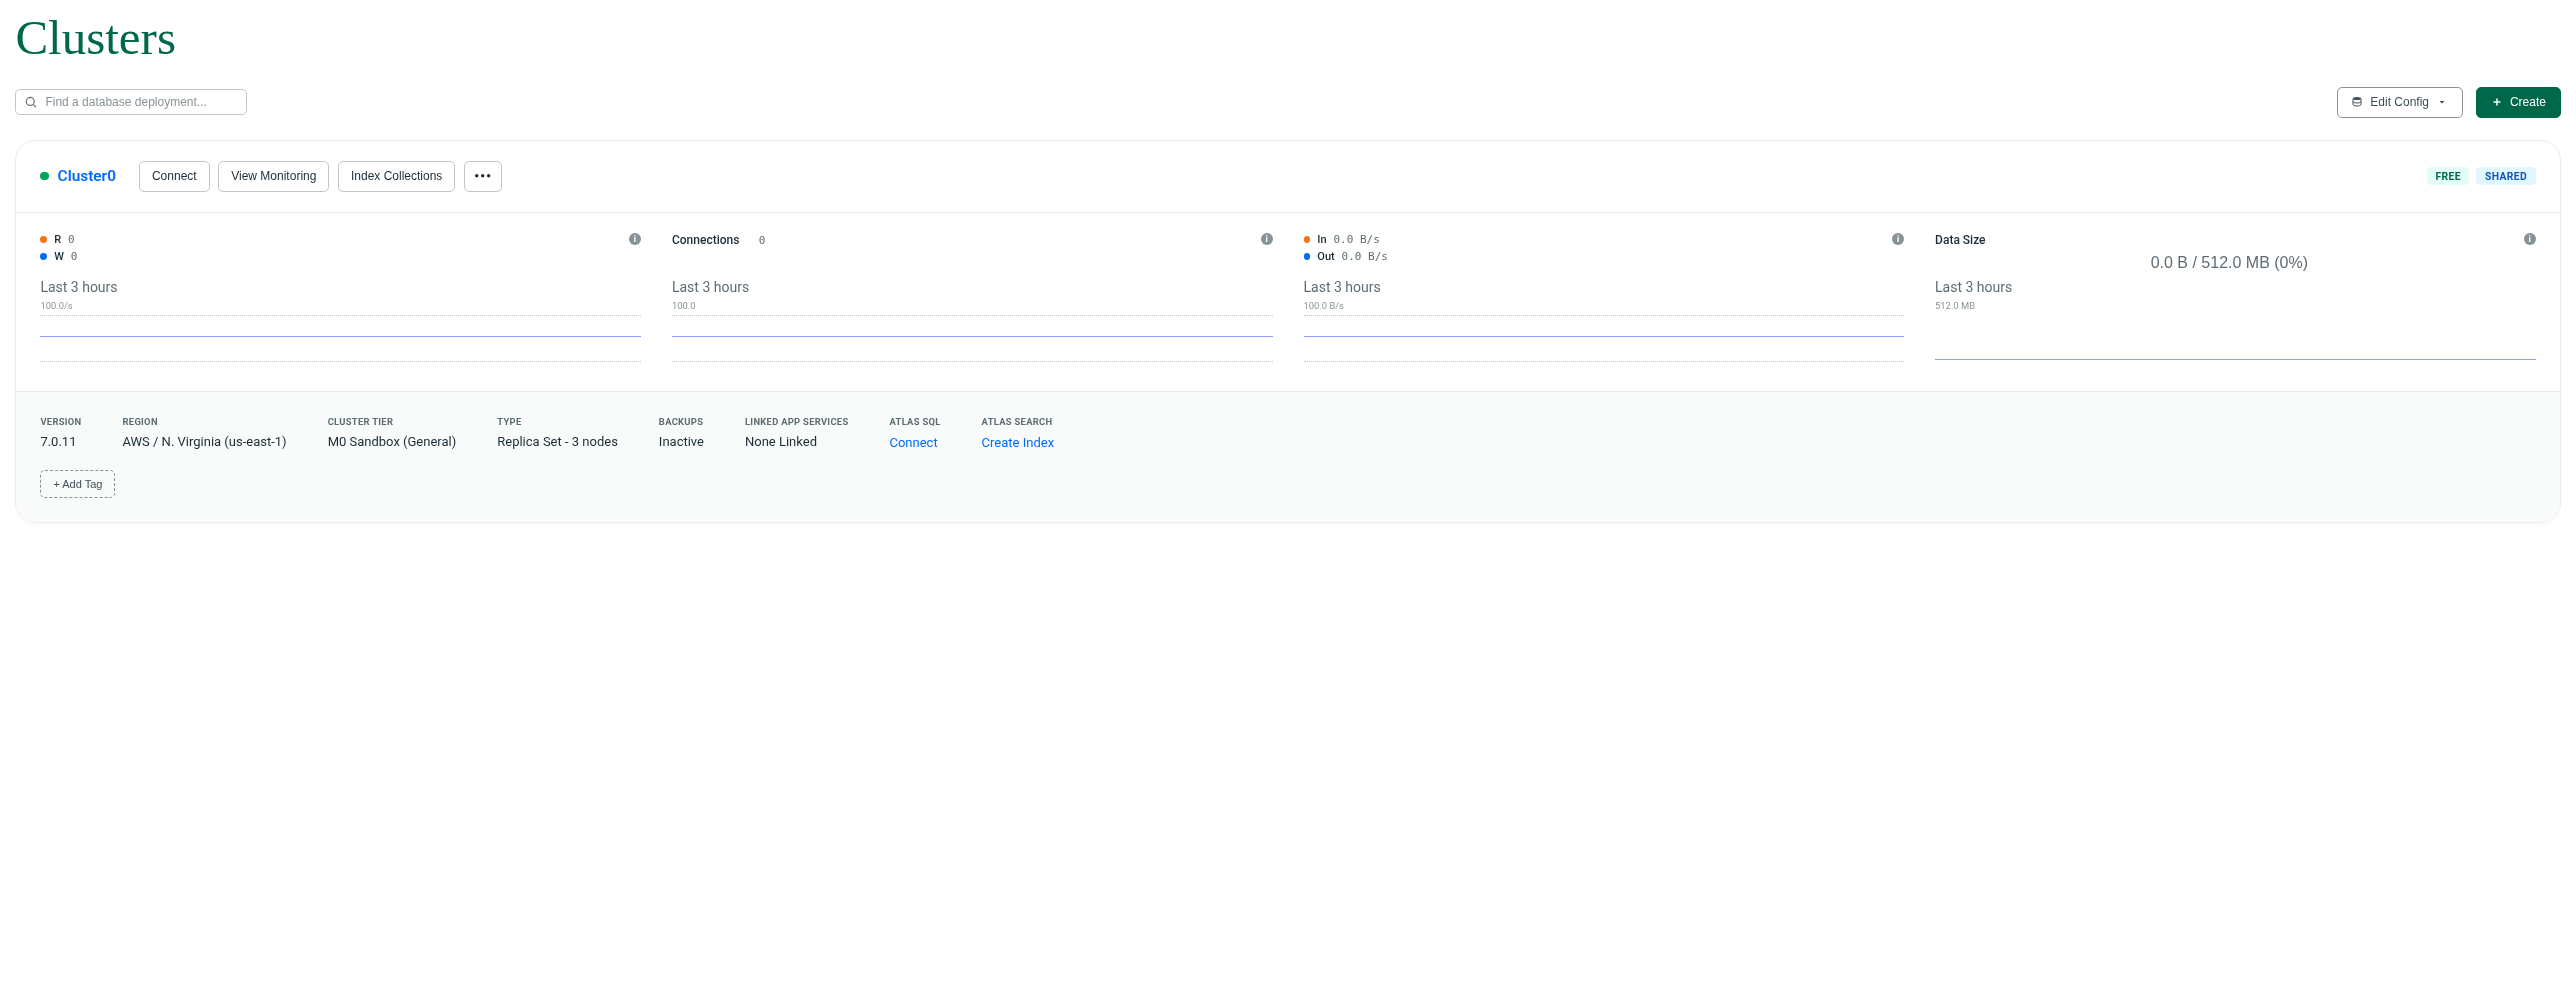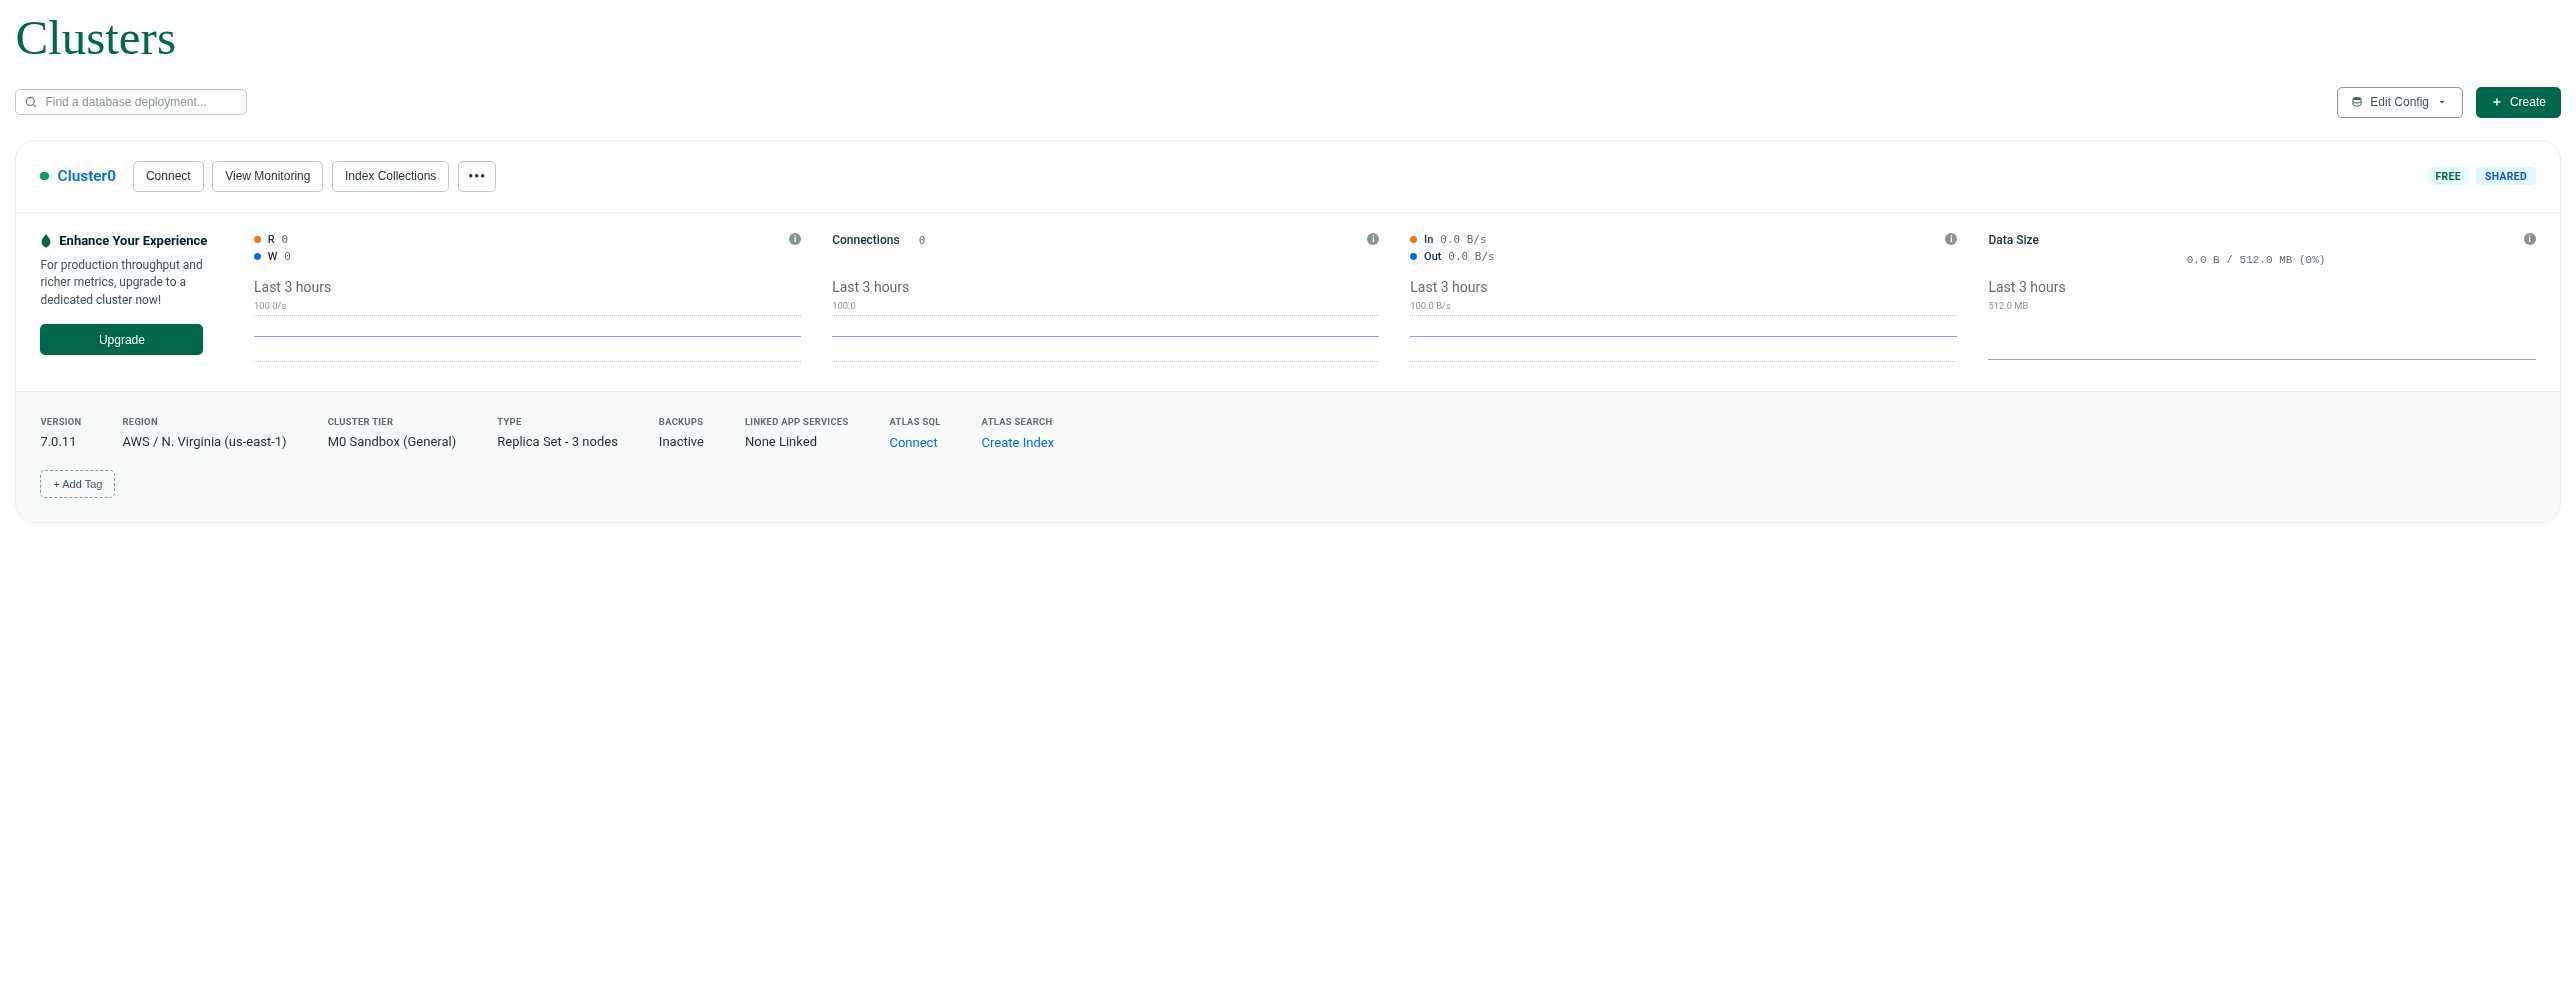--- a/index.html
+++ b/index.html
@@ -80,21 +80,21 @@
   .card-header {
     display: flex;
     align-items: center;
     justify-content: space-between;
     padding: 20px 24px;
     border-bottom: 0.9px solid #E8EDEB;
   }
   .card-header-left {
     display: flex;
     align-items: center;
-    gap: 17px;
+    gap: 23px;
   }
   .cluster-name-group {
     display: flex;
     align-items: center;
     gap: 8.6px;
   }
   .status-dot {
     width: 8.6px; height: 8.6px; border-radius: 50%;
     background: #00A35C;
   }
@@ -188,22 +188,22 @@
     color: #fff;
     font-size: 8.6px;
     font-weight: 700;
     display: inline-flex;
     align-items: center;
     justify-content: center;
     font-style: normal;
     flex-shrink: 0;
   }
   .data-size-val {
-    font-family: Liberation Mono, monospace;
-    font-size: 11px;
+    font-family: Liberation Sans, sans-serif;
+    font-size: 16px;
     color: #5D6C74;
     margin-top: 3.4px;
   }
 
   .card-footer {
     background: #F9FBFA;
     border-top: 0.9px solid #E8EDEB;
     padding: 24px 24px;
   }
   .footer-grid {
@@ -295,30 +295,20 @@
         </button>
       </div>
     </div>
     <div class="card-header-right">
       <span class="badge badge-free">FREE</span>
       <span class="badge badge-shared">SHARED</span>
     </div>
   </div>
 
   <div class="card-body">
-    <div class="enhance-col">
-      <div class="enhance-title-row">
-        <svg class="leaf-icon" viewBox="0 0 16 20" fill="#00684A">
-            <path d="M8 0 C10 4 16 7 14 14 C12 19 8 20 8 20 C8 20 4 19 2 14 C0 7 6 4 8 0 Z"></path>
-          </svg>
-        <div class="enhance-title">Enhance Your Experience</div>
-      </div>
-      <div class="enhance-desc">For production throughput and richer metrics, upgrade to a dedicated cluster now!</div>
-      <button class="upgrade-btn">Upgrade</button>
-    </div>
 
     <div class="metrics-row">
 
       <div class="metric-col">
         <div class="metric-top">
           <div class="metric-labels">
             <div class="metric-line">
               <span class="dot dot-orange"></span>
               <span class="lbl">R</span>
               <span class="val">0</span>

